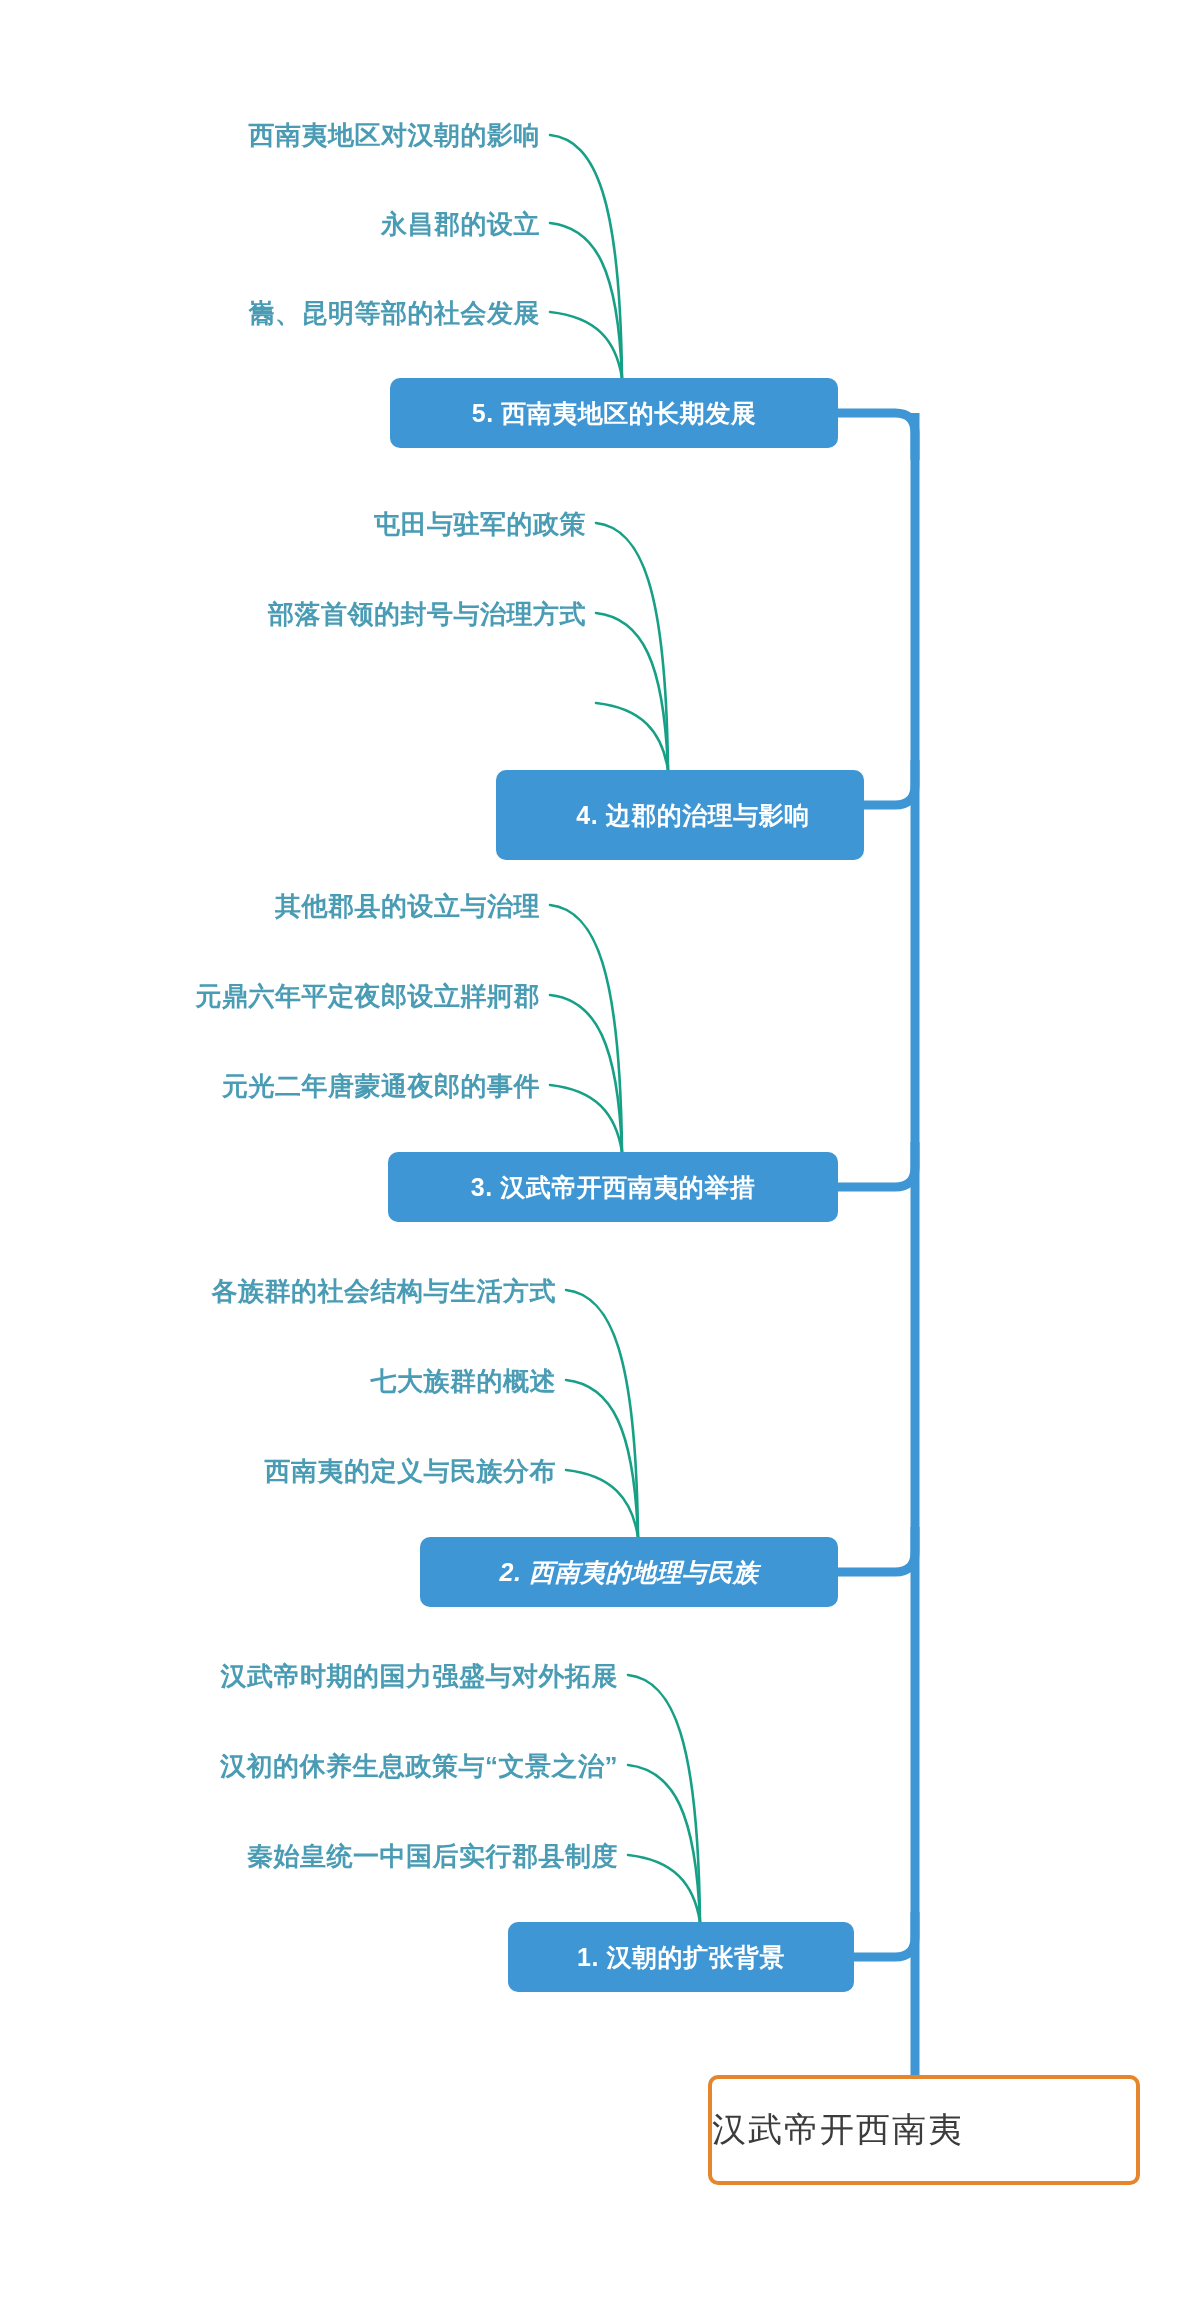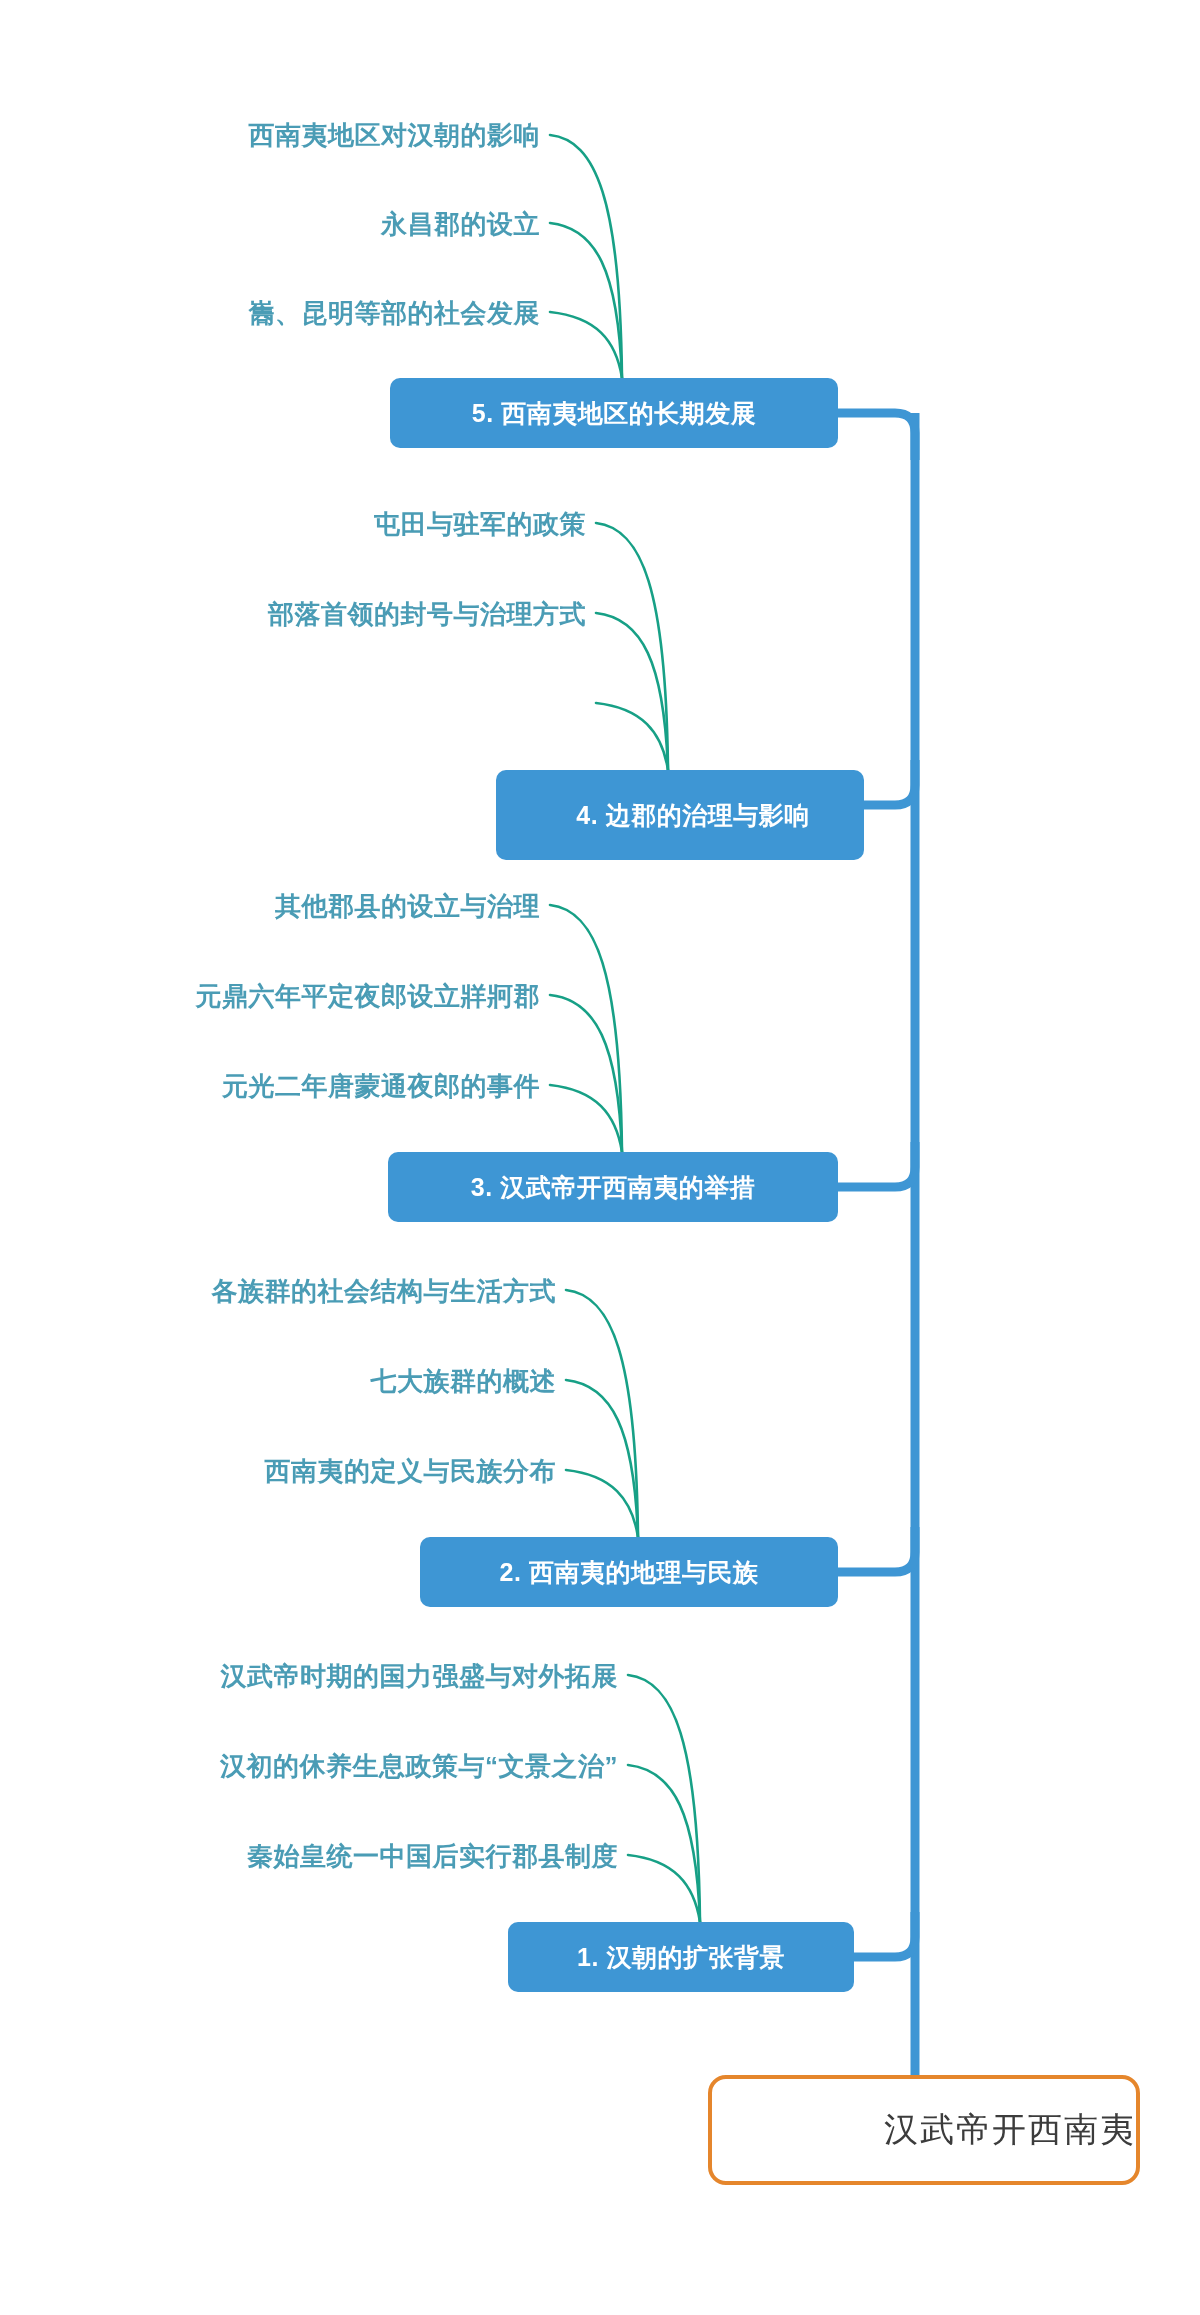--- a/index.html
+++ b/index.html
@@ -41,27 +41,27 @@
     align-items:center;
     justify-content:center;
     white-space:nowrap;
     letter-spacing:0.5px;
     padding:0 22px;
   }
 
   .root{
     background:#ffffff;
     border:4px solid #e5862c;
-    border-radius:18px;
+    border-radius:10px;
     color:#3c3c3c;
     font-size:34px;
     font-weight:400;
     display:flex;
     align-items:center;
-    justify-content:flex-end;
+    justify-content:flex-start;
     white-space:nowrap;
     letter-spacing:2px;
   }
 </style>
 </head>
 <body>
 
 <div id="stage">
 
   <svg id="links" viewBox="0 0 1200 2315" xmlns="http://www.w3.org/2000/svg">
@@ -123,21 +123,21 @@
   </div>
 
   <div class="node section" style="left:496px;top:770px;width:368px;height:90px;padding-left:48px;">
     <span>4. 边郡的治理与影响</span>
   </div>
 
   <div class="node section" style="left:388px;top:1152px;width:450px;height:70px;">
     <span>3. 汉武帝开西南夷的举措</span>
   </div>
 
-  <div class="node section" style="left:420px;top:1537px;width:418px;height:70px;">
+  <div class="node section" style="left:420px;top:1537px;width:418px;height:70px;font-style:italic;">
     <span>2. 西南夷的地理与民族</span>
   </div>
 
   <div class="node section" style="left:492px;top:1922px;width:346px;height:70px;margin-left:16px;">
     <span>1. 汉朝的扩张背景</span>
   </div>
 
   <div class="node root" style="left:708px;top:2075px;width:432px;height:110px;">
     <span>汉武帝开西南夷</span>
   </div>

